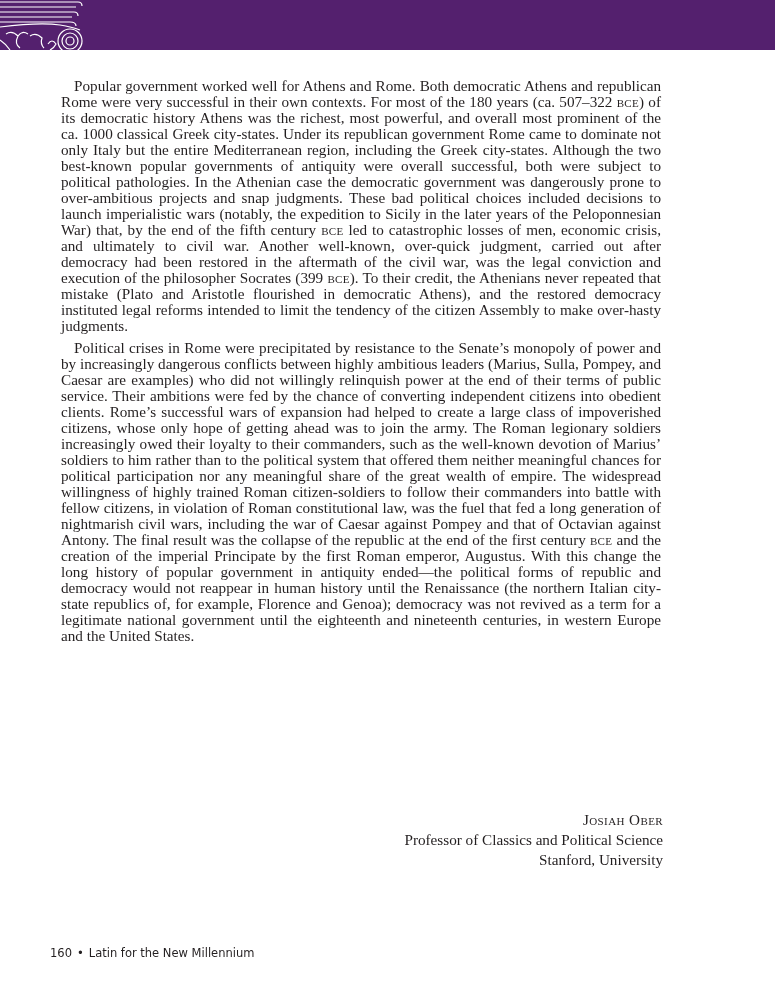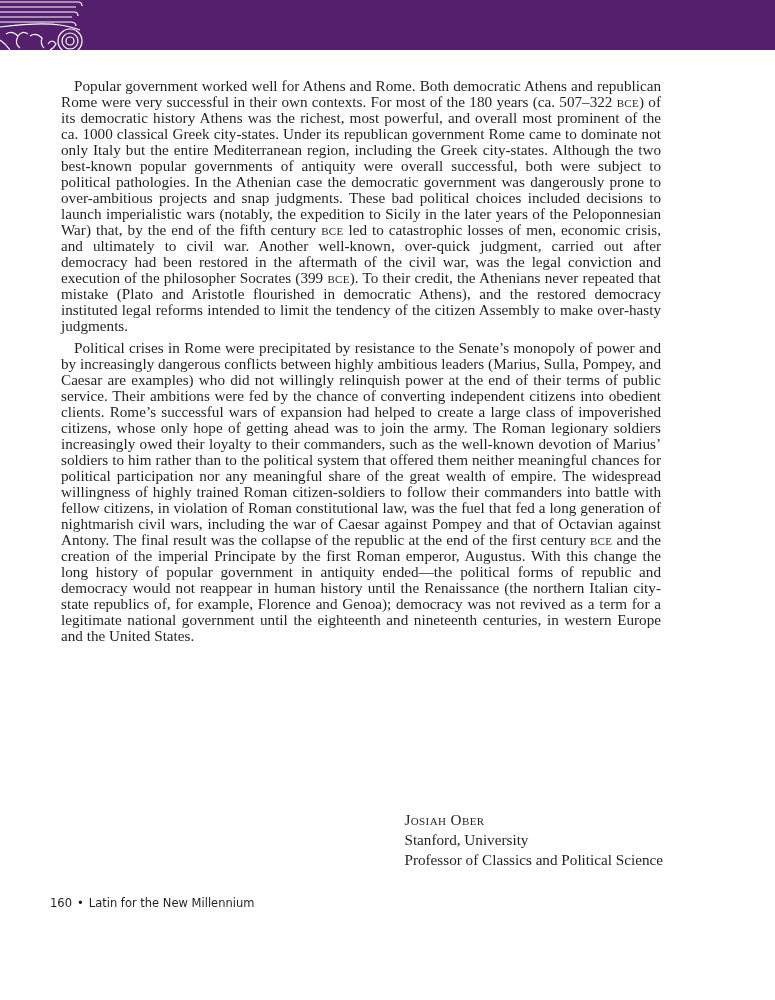--- a/index.html
+++ b/index.html
@@ -13,26 +13,26 @@
     .capital {
       position: absolute; left: 0; top: 0; width: 90px; height: 50px;
     }
     .body-text {
       position: absolute; left: 61px; top: 70px; width: 600px;
       font-size: 15.2px; line-height: 16px; text-align: justify; hyphens: manual; margin-top: 8px;
     }
     .body-text p { margin: 0 0 6px 0; text-indent: 13px; }
     .sc { font-variant: small-caps; text-transform: lowercase; letter-spacing: 0.3px; }
     .signature {
-      position: absolute; right: 112px; top: 810px; text-align: left;
+      position: absolute; right: 112px; top: 810px; text-align: right;
       font-size: 15.2px; line-height: 20px;
     }
     .signature .name { font-variant: small-caps; letter-spacing: 0.4px; }
     .footer {
-      position: absolute; left: 50px; top: 896px;
+      position: absolute; left: 50px; top: 946px;
       font-family: "DejaVu Sans", "Liberation Sans", sans-serif; font-size: 11.5px; color: #231f20;
     }
     .footer .bullet { margin: 0 5px; }
   </style>
 </head>
 <body>
 
 <div class="top-band">
   <svg class="capital" viewBox="0 0 90 50" xmlns="http://www.w3.org/2000/svg">
     <g fill="none" stroke="#ffffff" stroke-width="1.2">
@@ -54,19 +54,19 @@
   </svg>
 </div>
 
 <div class="body-text">
   <p><span>Popular government worked well for Athens and Rome. Both democratic Athens and repub­lican Rome were very successful in their own contexts. For most of the 180 years (ca. 507–322 </span><span class="sc">bce</span><span>) of its democratic history Athens was the richest, most powerful, and overall most promi­nent of the ca. 1000 classical Greek city-states. Under its republican government Rome came to dominate not only Italy but the entire Mediterranean region, including the Greek city-states. Although the two best-known popular governments of antiquity were overall successful, both were subject to political pathologies. In the Athenian case the democratic government was dan­gerously prone to over-ambitious projects and snap judgments. These bad political choices in­cluded decisions to launch imperialistic wars (notably, the expedition to Sicily in the later years of the Peloponnesian War) that, by the end of the fifth century </span><span class="sc">bce</span><span> led to catastrophic losses of men, economic crisis, and ultimately to civil war. Another well-known, over-quick judgment, carried out after democracy had been restored in the aftermath of the civil war, was the legal conviction and execution of the philosopher Socrates (399 </span><span class="sc">bce</span><span>). To their credit, the Athenians never repeated that mistake (Plato and Aristotle flourished in democratic Athens), and the re­stored democracy instituted legal reforms intended to limit the tendency of the citizen Assembly to make over-hasty judgments.</span></p>
   <p><span>Political crises in Rome were precipitated by resistance to the Senate’s monopoly of power and by increasingly dangerous conflicts between highly ambitious leaders (Marius, Sulla, Pompey, and Caesar are examples) who did not willingly relinquish power at the end of their terms of public service. Their ambitions were fed by the chance of converting independent citizens into obedient clients. Rome’s successful wars of expansion had helped to create a large class of impov­erished citizens, whose only hope of getting ahead was to join the army. The Roman legionary soldiers increasingly owed their loyalty to their commanders, such as the well-known devotion of Marius’ soldiers to him rather than to the political system that offered them neither meaning­ful chances for political participation nor any meaningful share of the great wealth of empire. The widespread willingness of highly trained Roman citizen-soldiers to follow their commanders into battle with fellow citizens, in violation of Roman constitutional law, was the fuel that fed a long generation of nightmarish civil wars, including the war of Caesar against Pompey and that of Octavian against Antony. The final result was the collapse of the republic at the end of the first century </span><span class="sc">bce</span><span> and the creation of the imperial Principate by the first Roman emperor, Augus­tus. With this change the long history of popular government in antiquity ended—the political forms of republic and democracy would not reappear in human history until the Renaissance (the northern Italian city-state republics of, for example, Florence and Genoa); democracy was not revived as a term for a legitimate national government until the eighteenth and nineteenth centuries, in western Europe and the United States.</span></p>
 </div>
 
 <div class="signature">
   <div class="name">Josiah Ober</div>
+  <div>Professor of Classics and Political Science</div>
   <div>Stanford, University</div>
-  <div>Professor of Classics and Political Science</div>
 </div>
 
 <div class="footer">
   <span>160</span><span class="bullet">•</span><span>Latin for the New Millennium</span>
 </div>
 
 </body></html>

